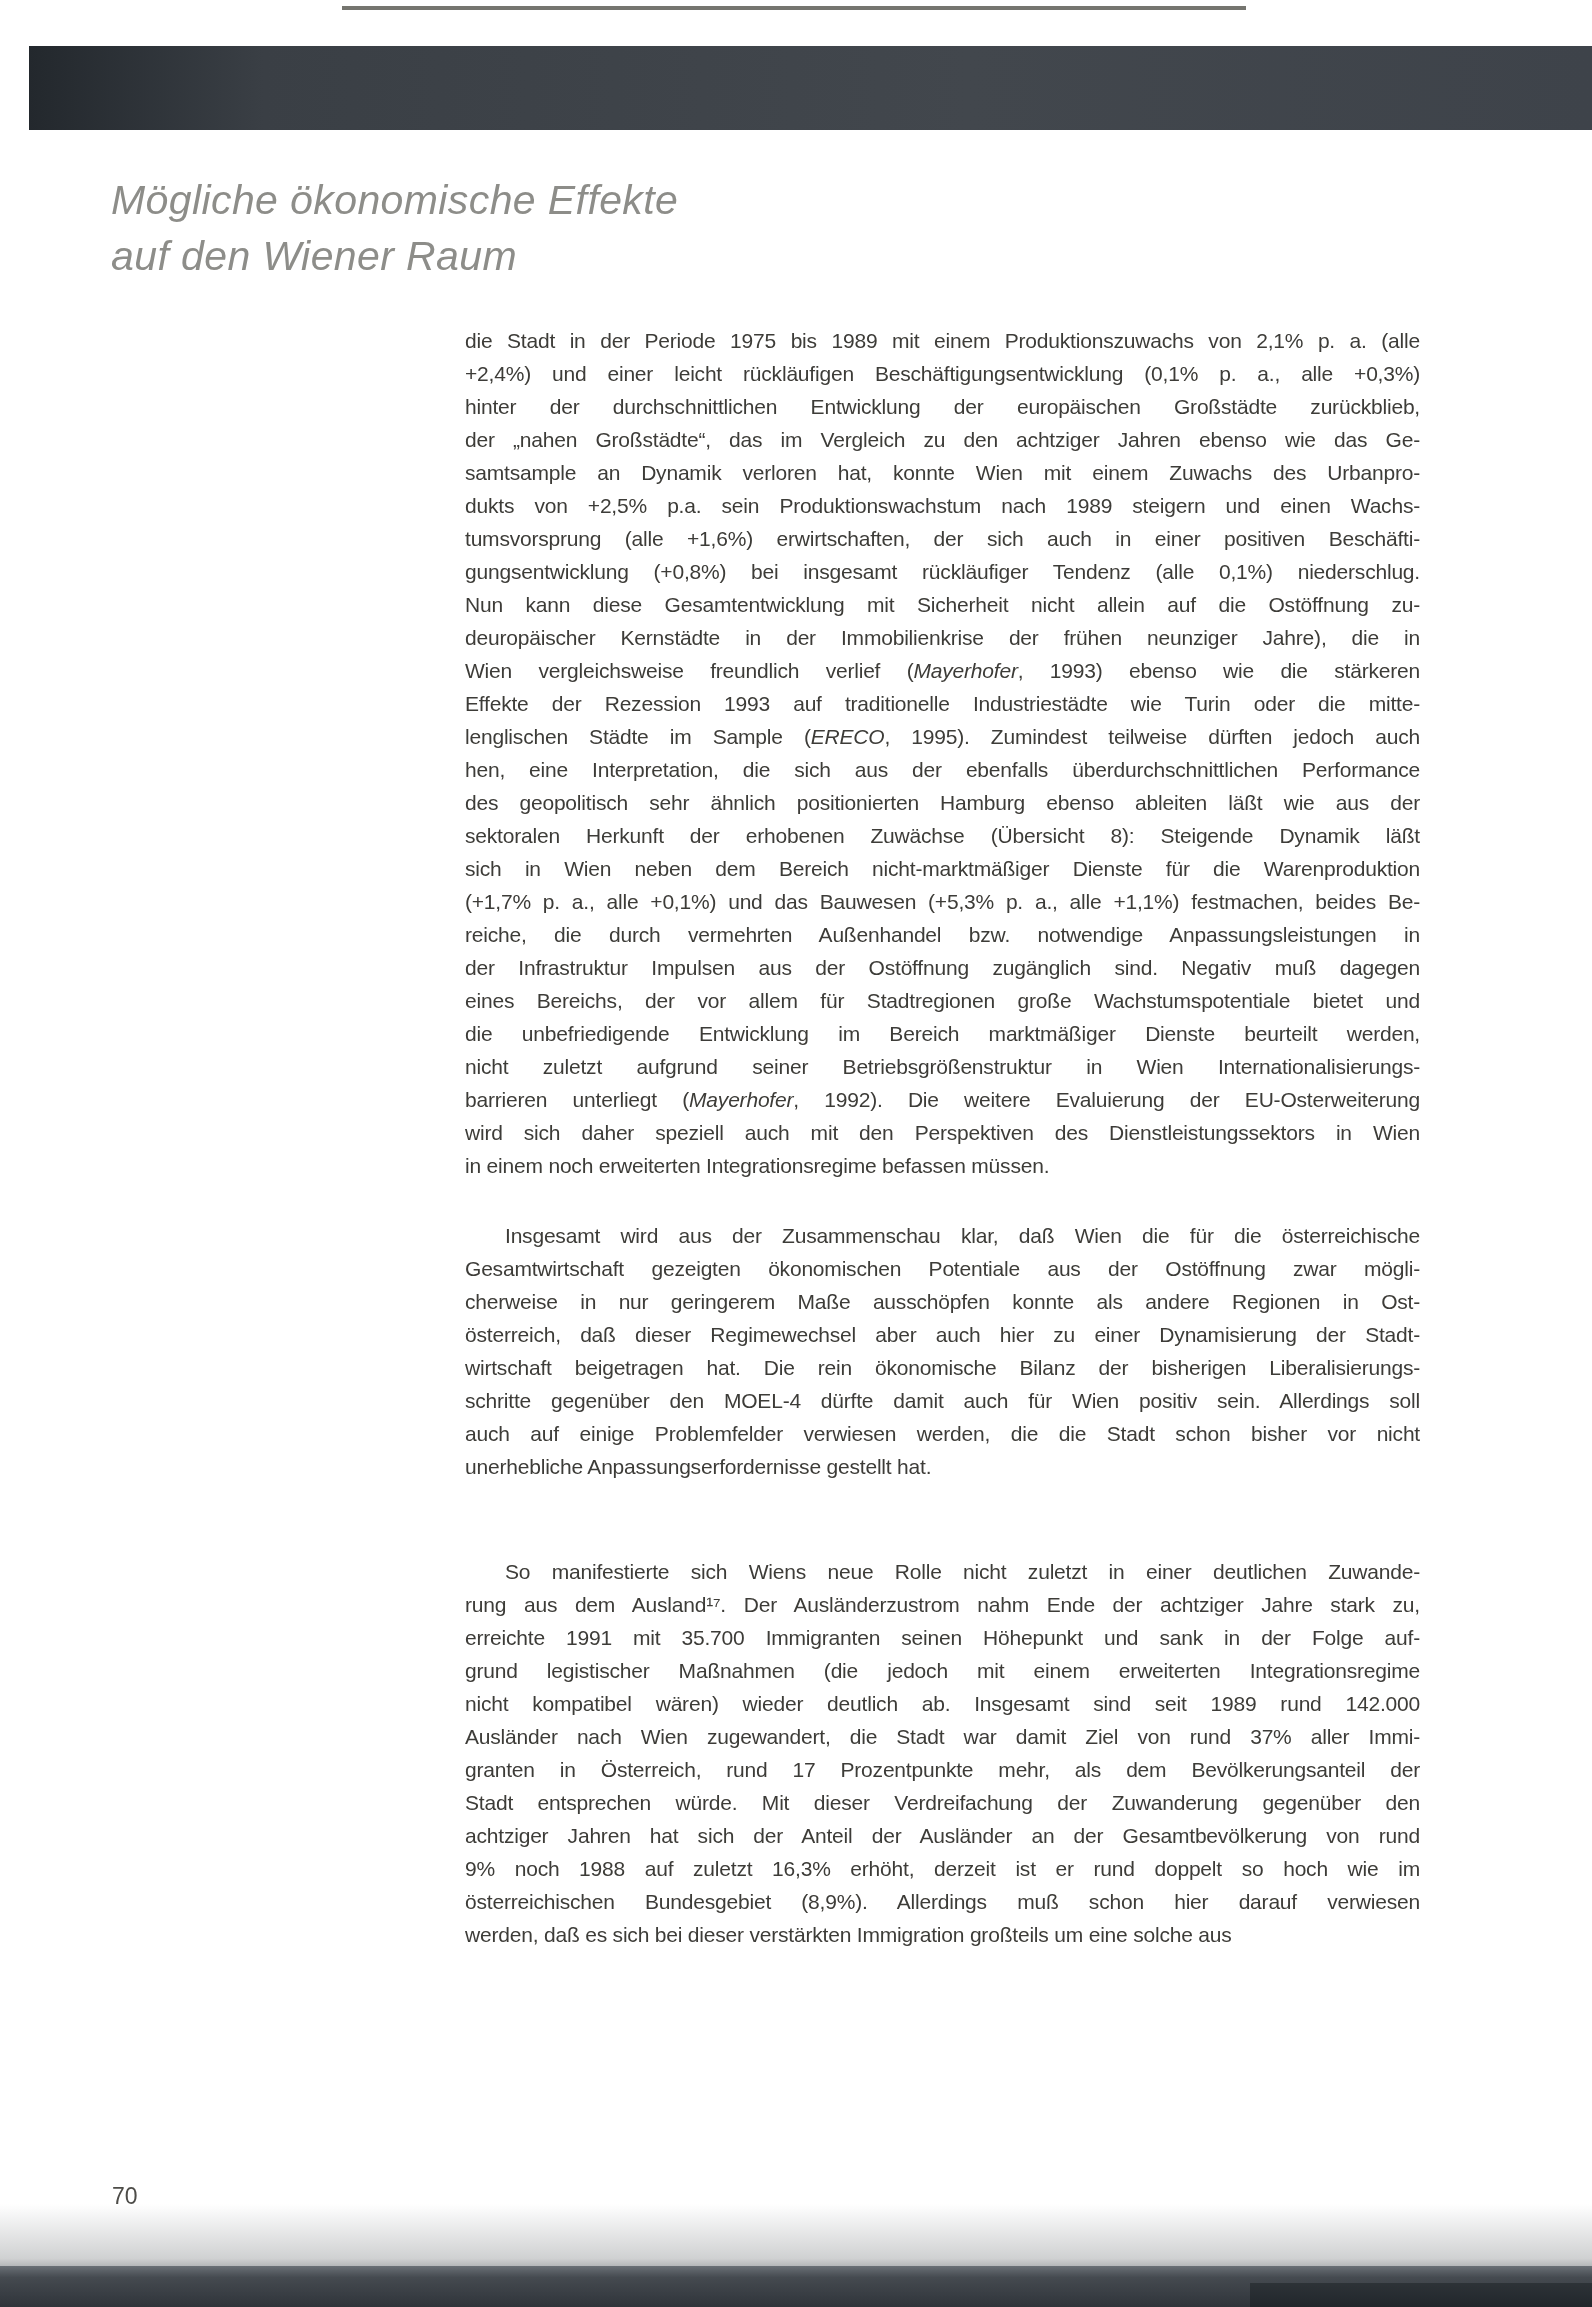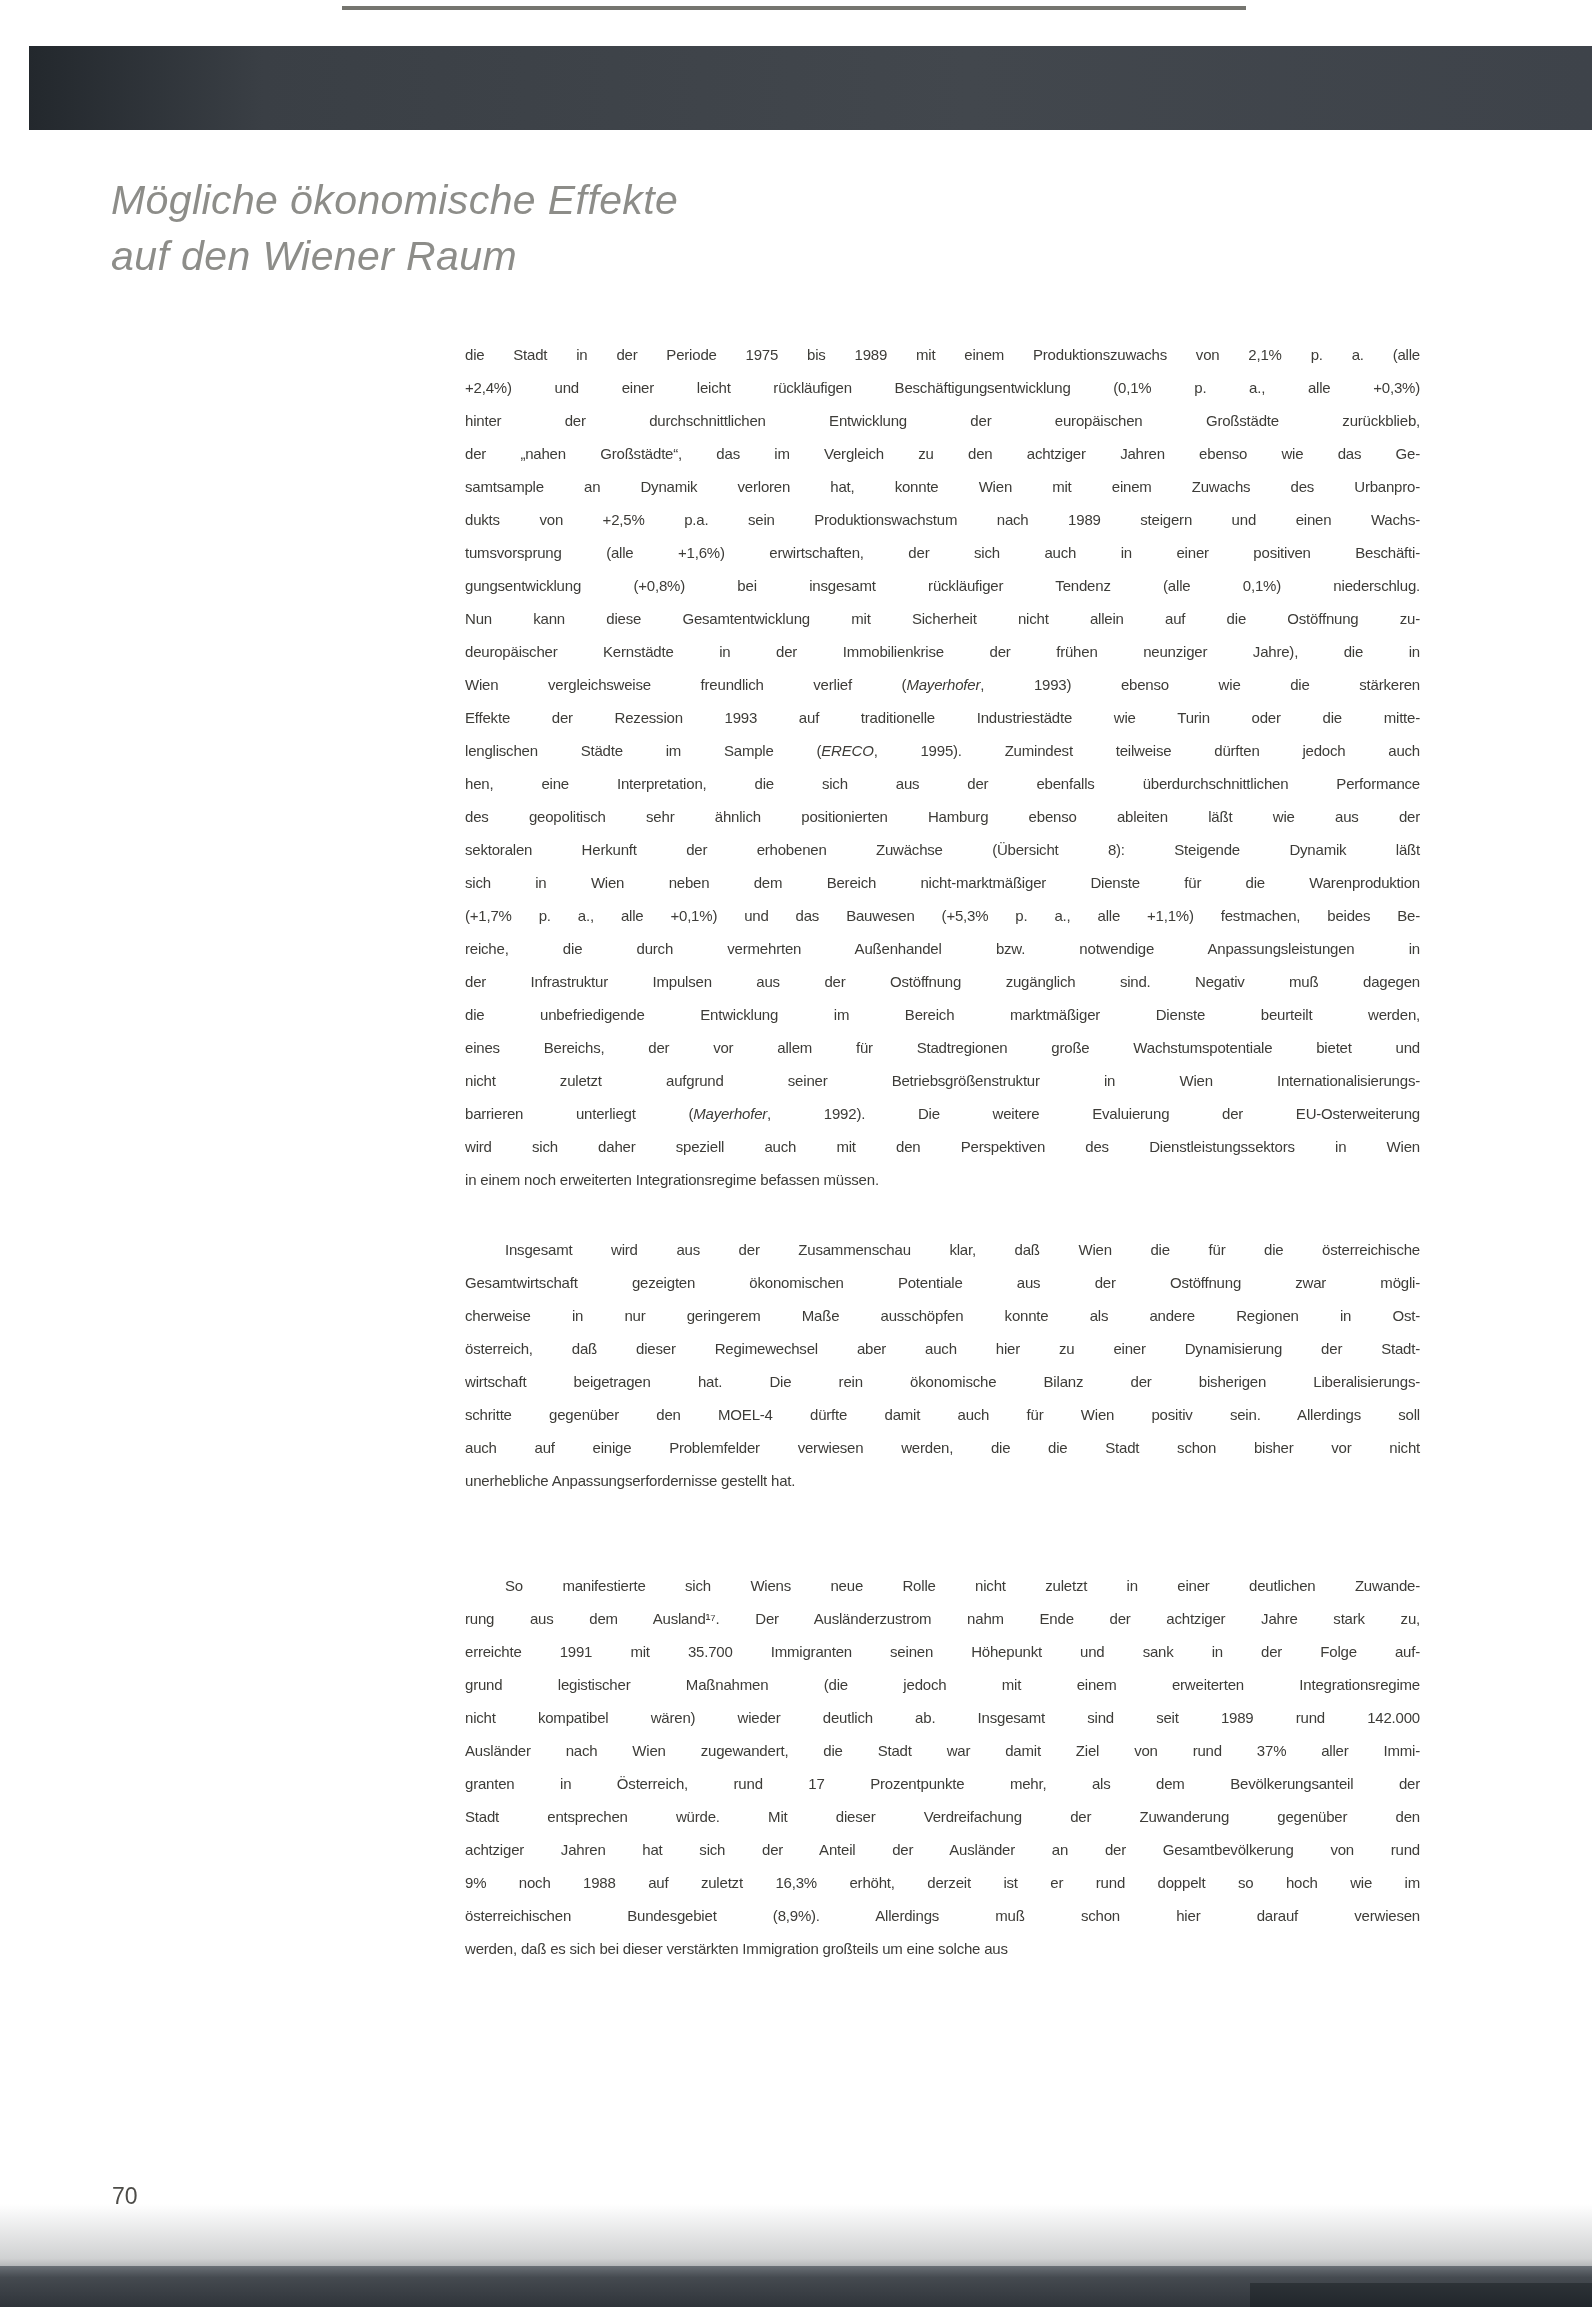--- a/index.html
+++ b/index.html
@@ -34,22 +34,22 @@
   .heading{
     position:absolute;left:111px;top:172px;margin:0;
     font-style:italic;font-weight:400;
     font-size:41px;line-height:56px;letter-spacing:0.4px;
     color:#8d8d89;
   }
   .heading span{display:block;}
 
   
   .body-text{
-    position:absolute;left:465px;top:338px;width:955px;
-    font-size:15px;line-height:33px;letter-spacing:-0.2px;
+    position:absolute;left:465px;top:324px;width:955px;
+    font-size:21px;line-height:33px;letter-spacing:-0.2px;
     color:#3d3c38;
   }
   .paragraph:nth-child(2){margin-top:37px;}
   .paragraph:nth-child(3){margin-top:72px;}
   .line{
     white-space:nowrap;
     text-align:justify;
     text-align-last:justify;
     -moz-text-align-last:justify;
   }
@@ -93,22 +93,22 @@
         <div class="line">Wien vergleichsweise freundlich verlief (<em>Mayerhofer</em>, 1993) ebenso wie die stärkeren</div>
         <div class="line">Effekte der Rezession 1993 auf traditionelle Industriestädte wie Turin oder die mitte-</div>
         <div class="line">lenglischen Städte im Sample (<em>ERECO</em>, 1995). Zumindest teilweise dürften jedoch auch</div>
         <div class="line">hen, eine Interpretation, die sich aus der ebenfalls überdurchschnittlichen Performance</div>
         <div class="line">des geopolitisch sehr ähnlich positionierten Hamburg ebenso ableiten läßt wie aus der</div>
         <div class="line">sektoralen Herkunft der erhobenen Zuwächse (Übersicht 8): Steigende Dynamik läßt</div>
         <div class="line">sich in Wien neben dem Bereich nicht-marktmäßiger Dienste für die Warenproduktion</div>
         <div class="line">(+1,7% p. a., alle +0,1%) und das Bauwesen (+5,3% p. a., alle +1,1%) festmachen, beides Be-</div>
         <div class="line">reiche, die durch vermehrten Außenhandel bzw. notwendige Anpassungsleistungen in</div>
         <div class="line">der Infrastruktur Impulsen aus der Ostöffnung zugänglich sind. Negativ muß dagegen</div>
+        <div class="line">eines Bereichs, der vor allem für Stadtregionen große Wachstumspotentiale bietet und</div>
         <div class="line">die unbefriedigende Entwicklung im Bereich marktmäßiger Dienste beurteilt werden,</div>
-        <div class="line">eines Bereichs, der vor allem für Stadtregionen große Wachstumspotentiale bietet und</div>
         <div class="line">nicht zuletzt aufgrund seiner Betriebsgrößenstruktur in Wien Internationalisierungs-</div>
         <div class="line">barrieren unterliegt (<em>Mayerhofer</em>, 1992). Die weitere Evaluierung der EU-Osterweiterung</div>
         <div class="line">wird sich daher speziell auch mit den Perspektiven des Dienstleistungssektors in Wien</div>
         <div class="line para-last">in einem noch erweiterten Integrationsregime befassen müssen.</div>
       </div>
       <div class="paragraph indent">
         <div class="line">Insgesamt wird aus der Zusammenschau klar, daß Wien die für die österreichische</div>
         <div class="line">Gesamtwirtschaft gezeigten ökonomischen Potentiale aus der Ostöffnung zwar mögli-</div>
         <div class="line">cherweise in nur geringerem Maße ausschöpfen konnte als andere Regionen in Ost-</div>
         <div class="line">österreich, daß dieser Regimewechsel aber auch hier zu einer Dynamisierung der Stadt-</div>

